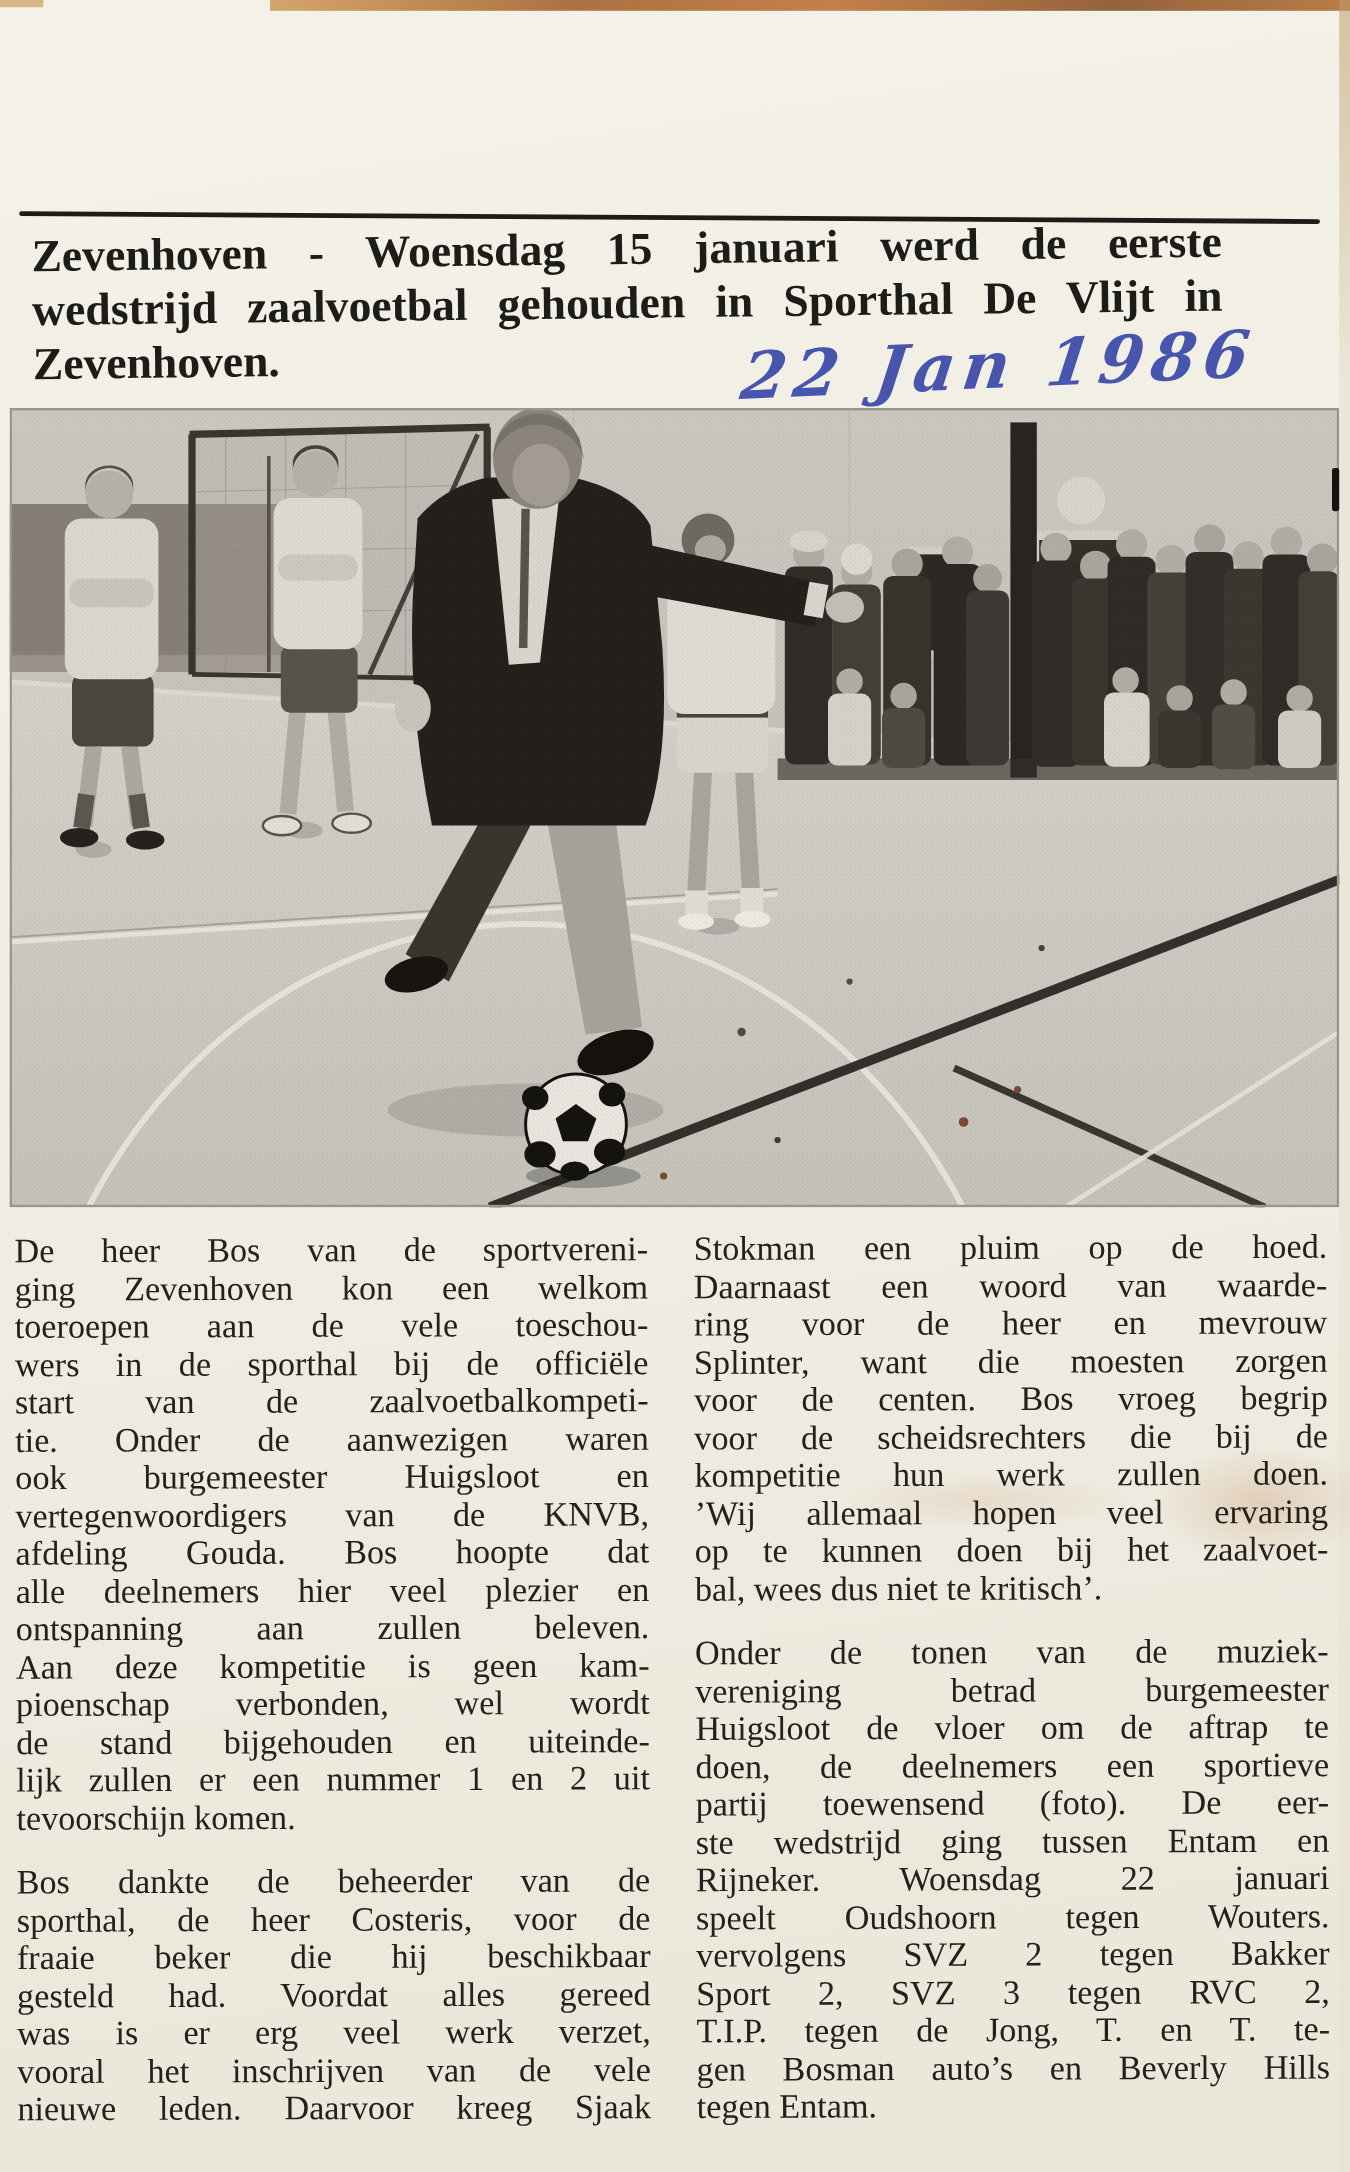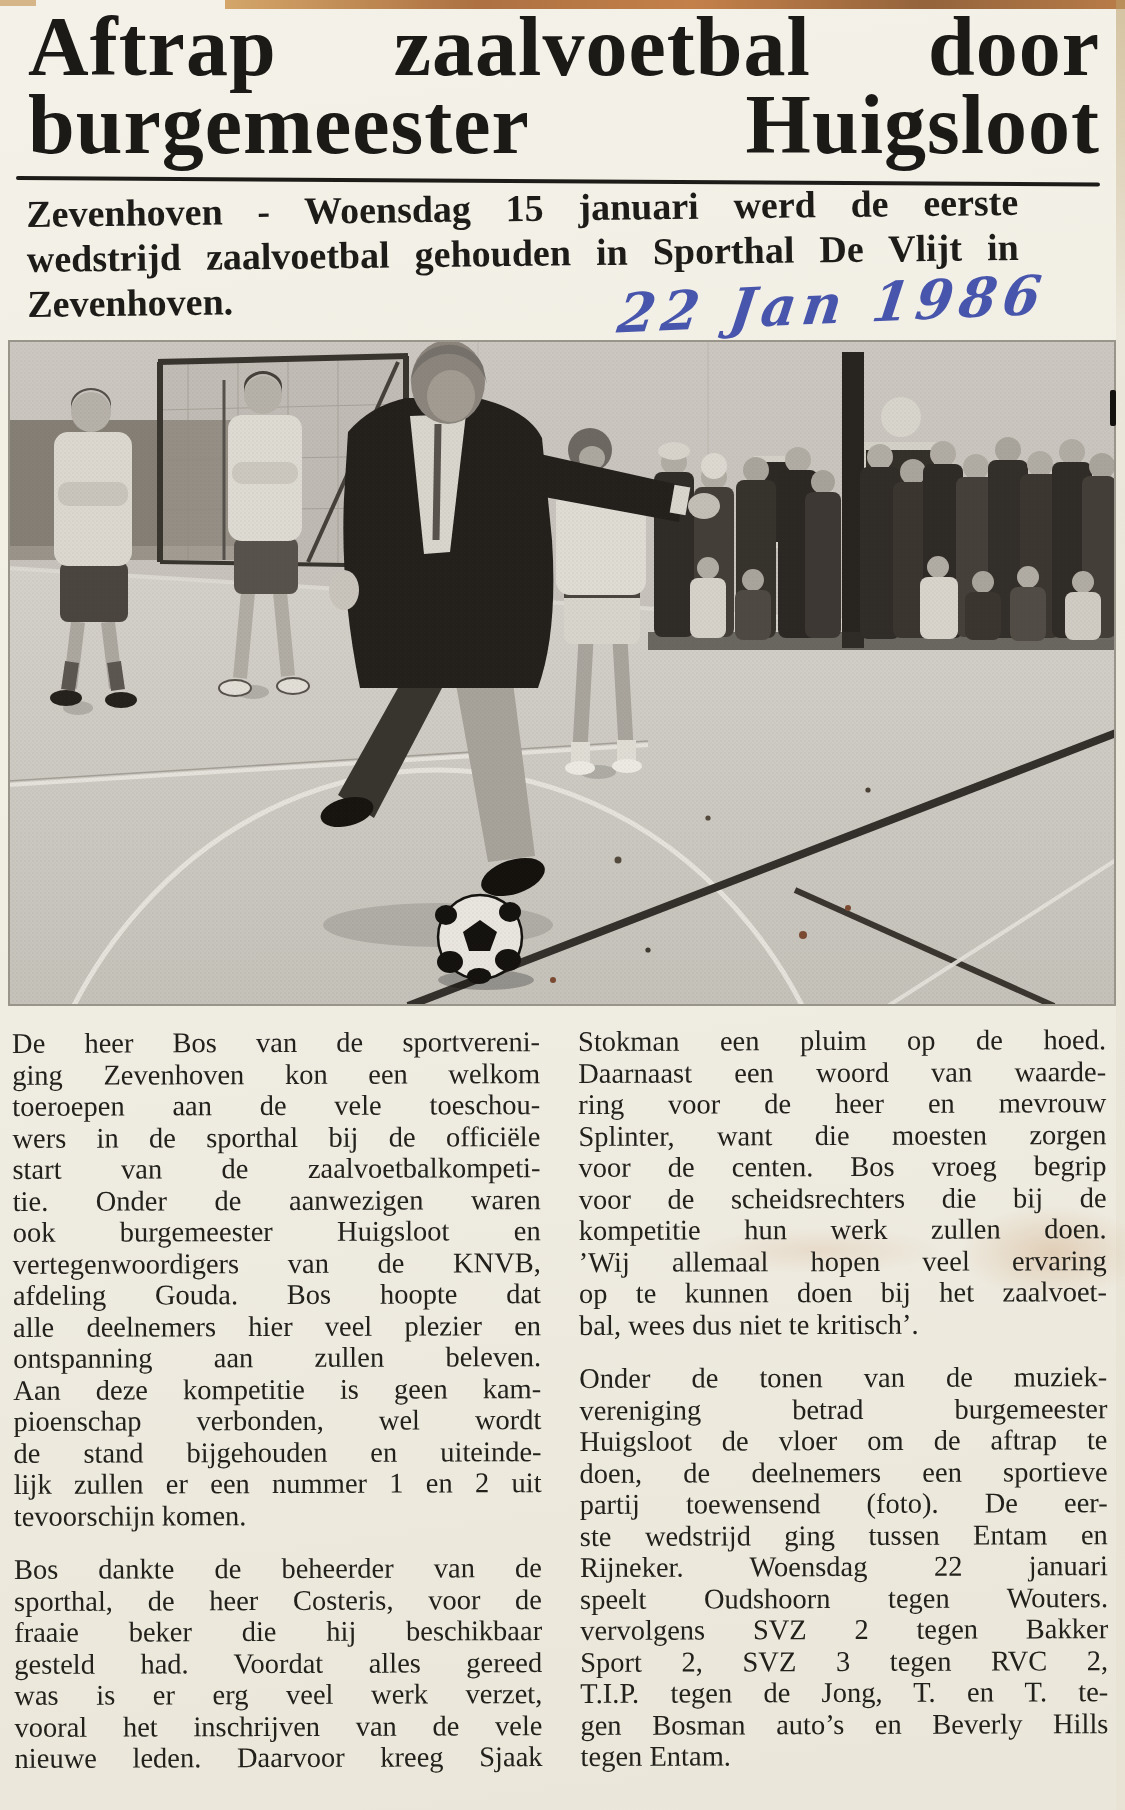--- a/index.html
+++ b/index.html
@@ -61,26 +61,20 @@
 </style>
 </head>
 <body>
 
 <div class="page">
 
   <div class="top-strip"></div>
   <div class="top-strip-left"></div>
   <div class="right-shade"></div>
 
-  <div class="headline">
-      <div class="para">
-        <div class="line">Aftrap zaalvoetbal door</div>
-        <div class="line">burgemeester Huigsloot</div>
-      </div>
-    </div>
 
   <div class="rule"></div>
 
   <div class="lead">
       <div class="para">
         <div class="line">Zevenhoven - Woensdag 15 januari werd de eerste</div>
         <div class="line">wedstrijd zaalvoetbal gehouden in Sporthal De Vlijt in</div>
         <div class="line last">Zevenhoven.</div>
       </div>
     </div>

